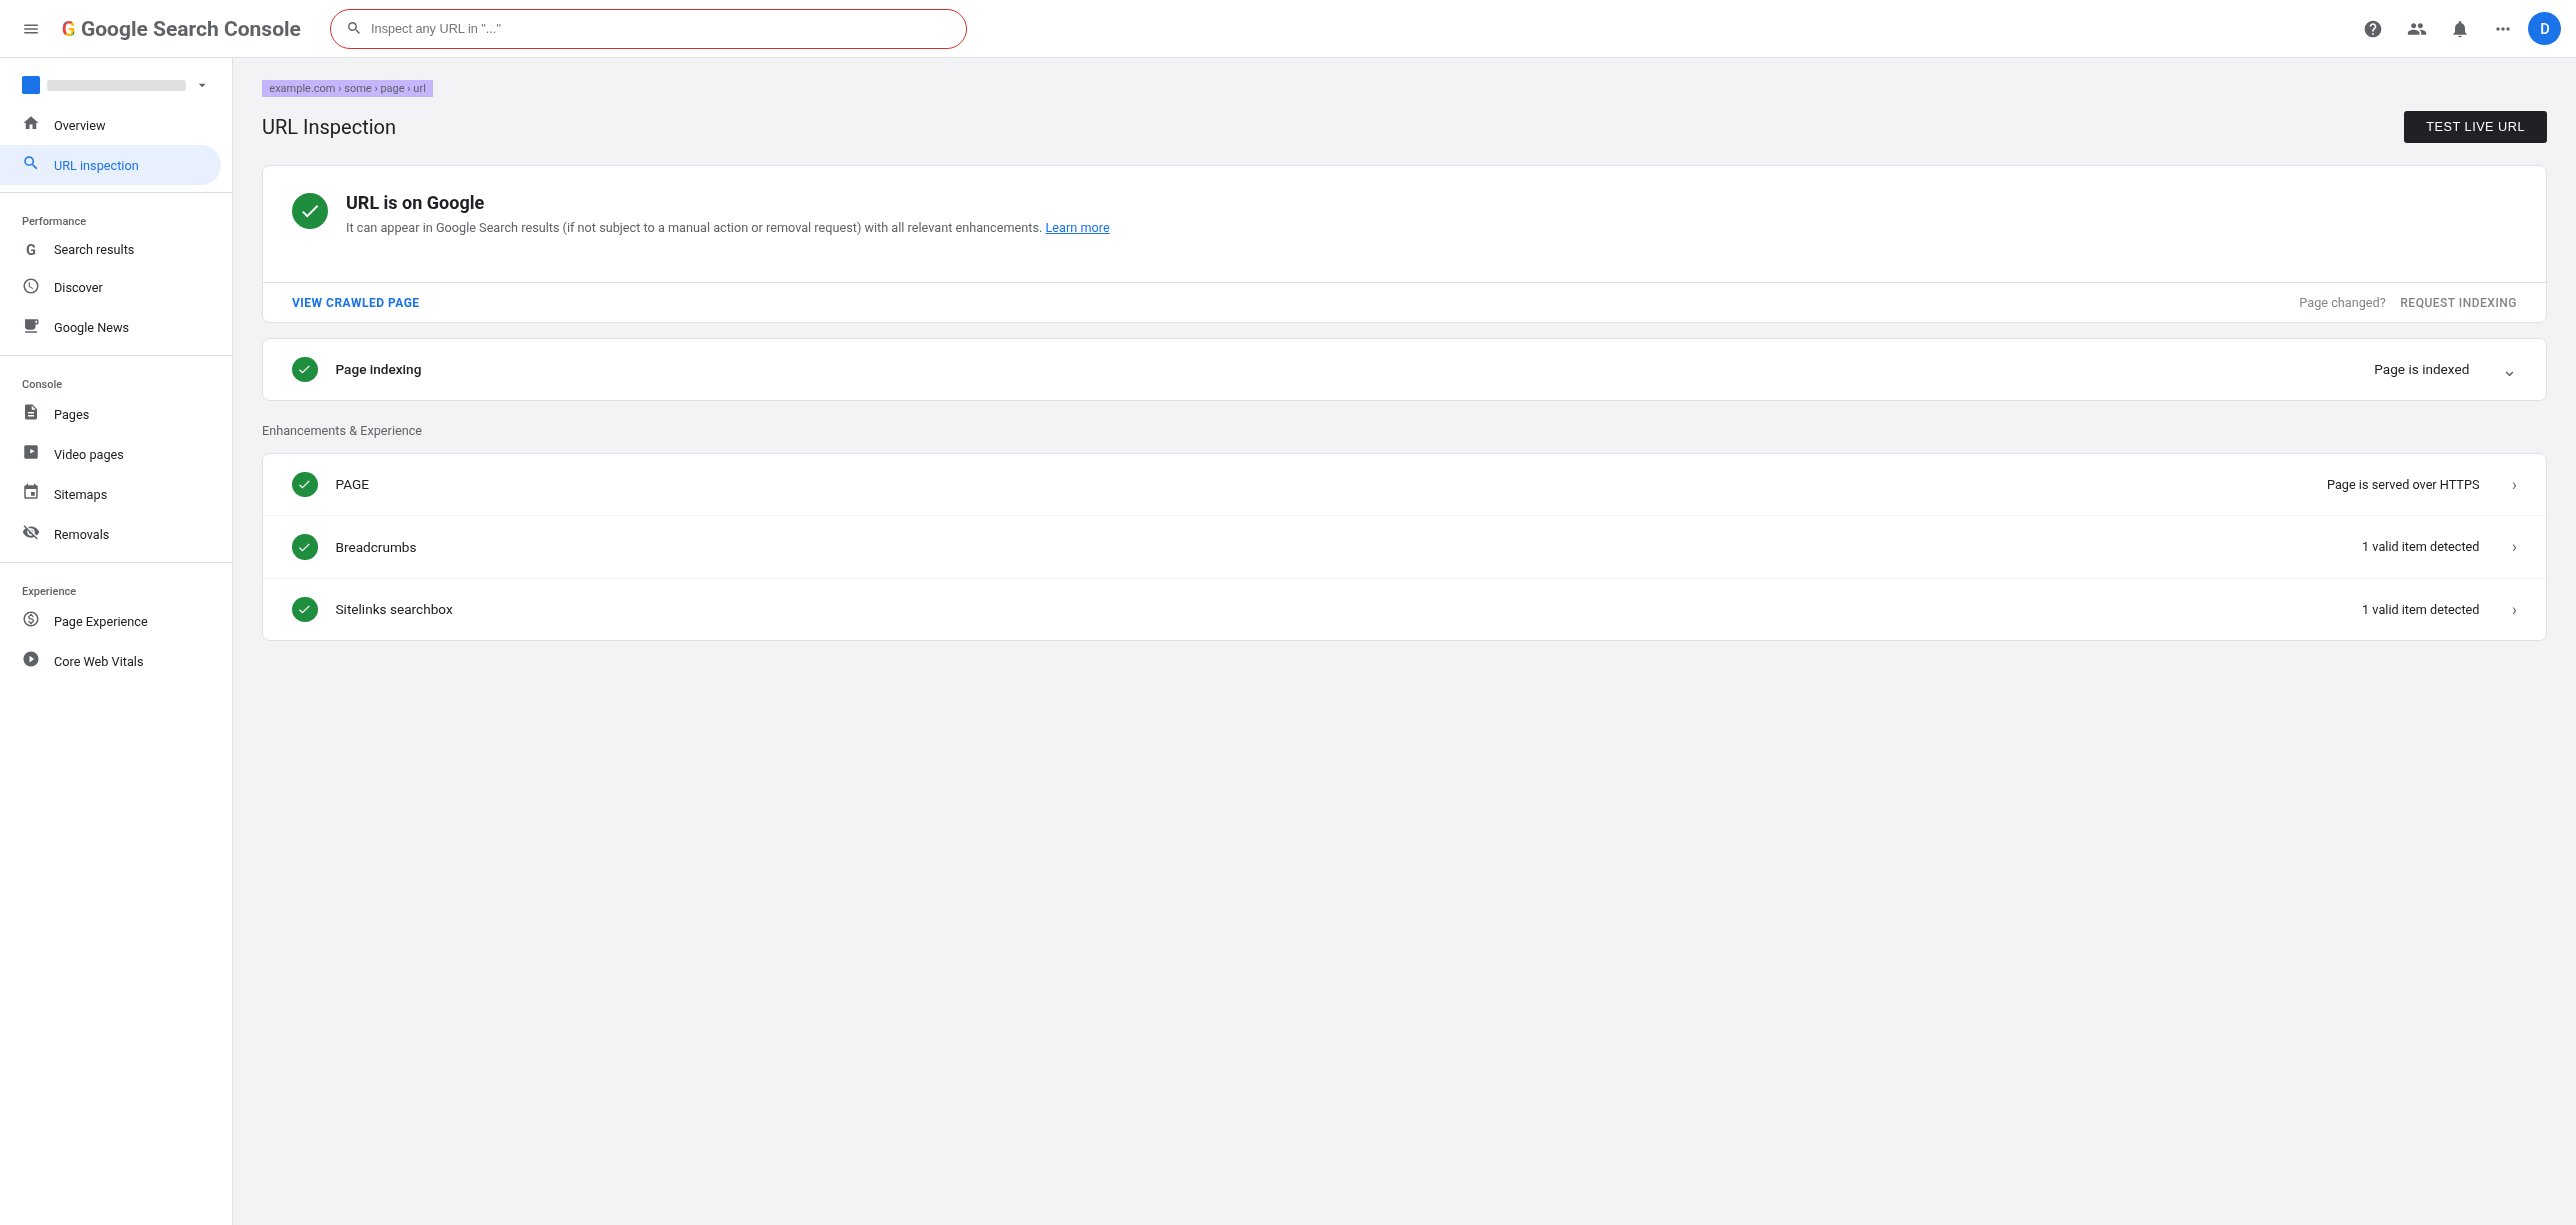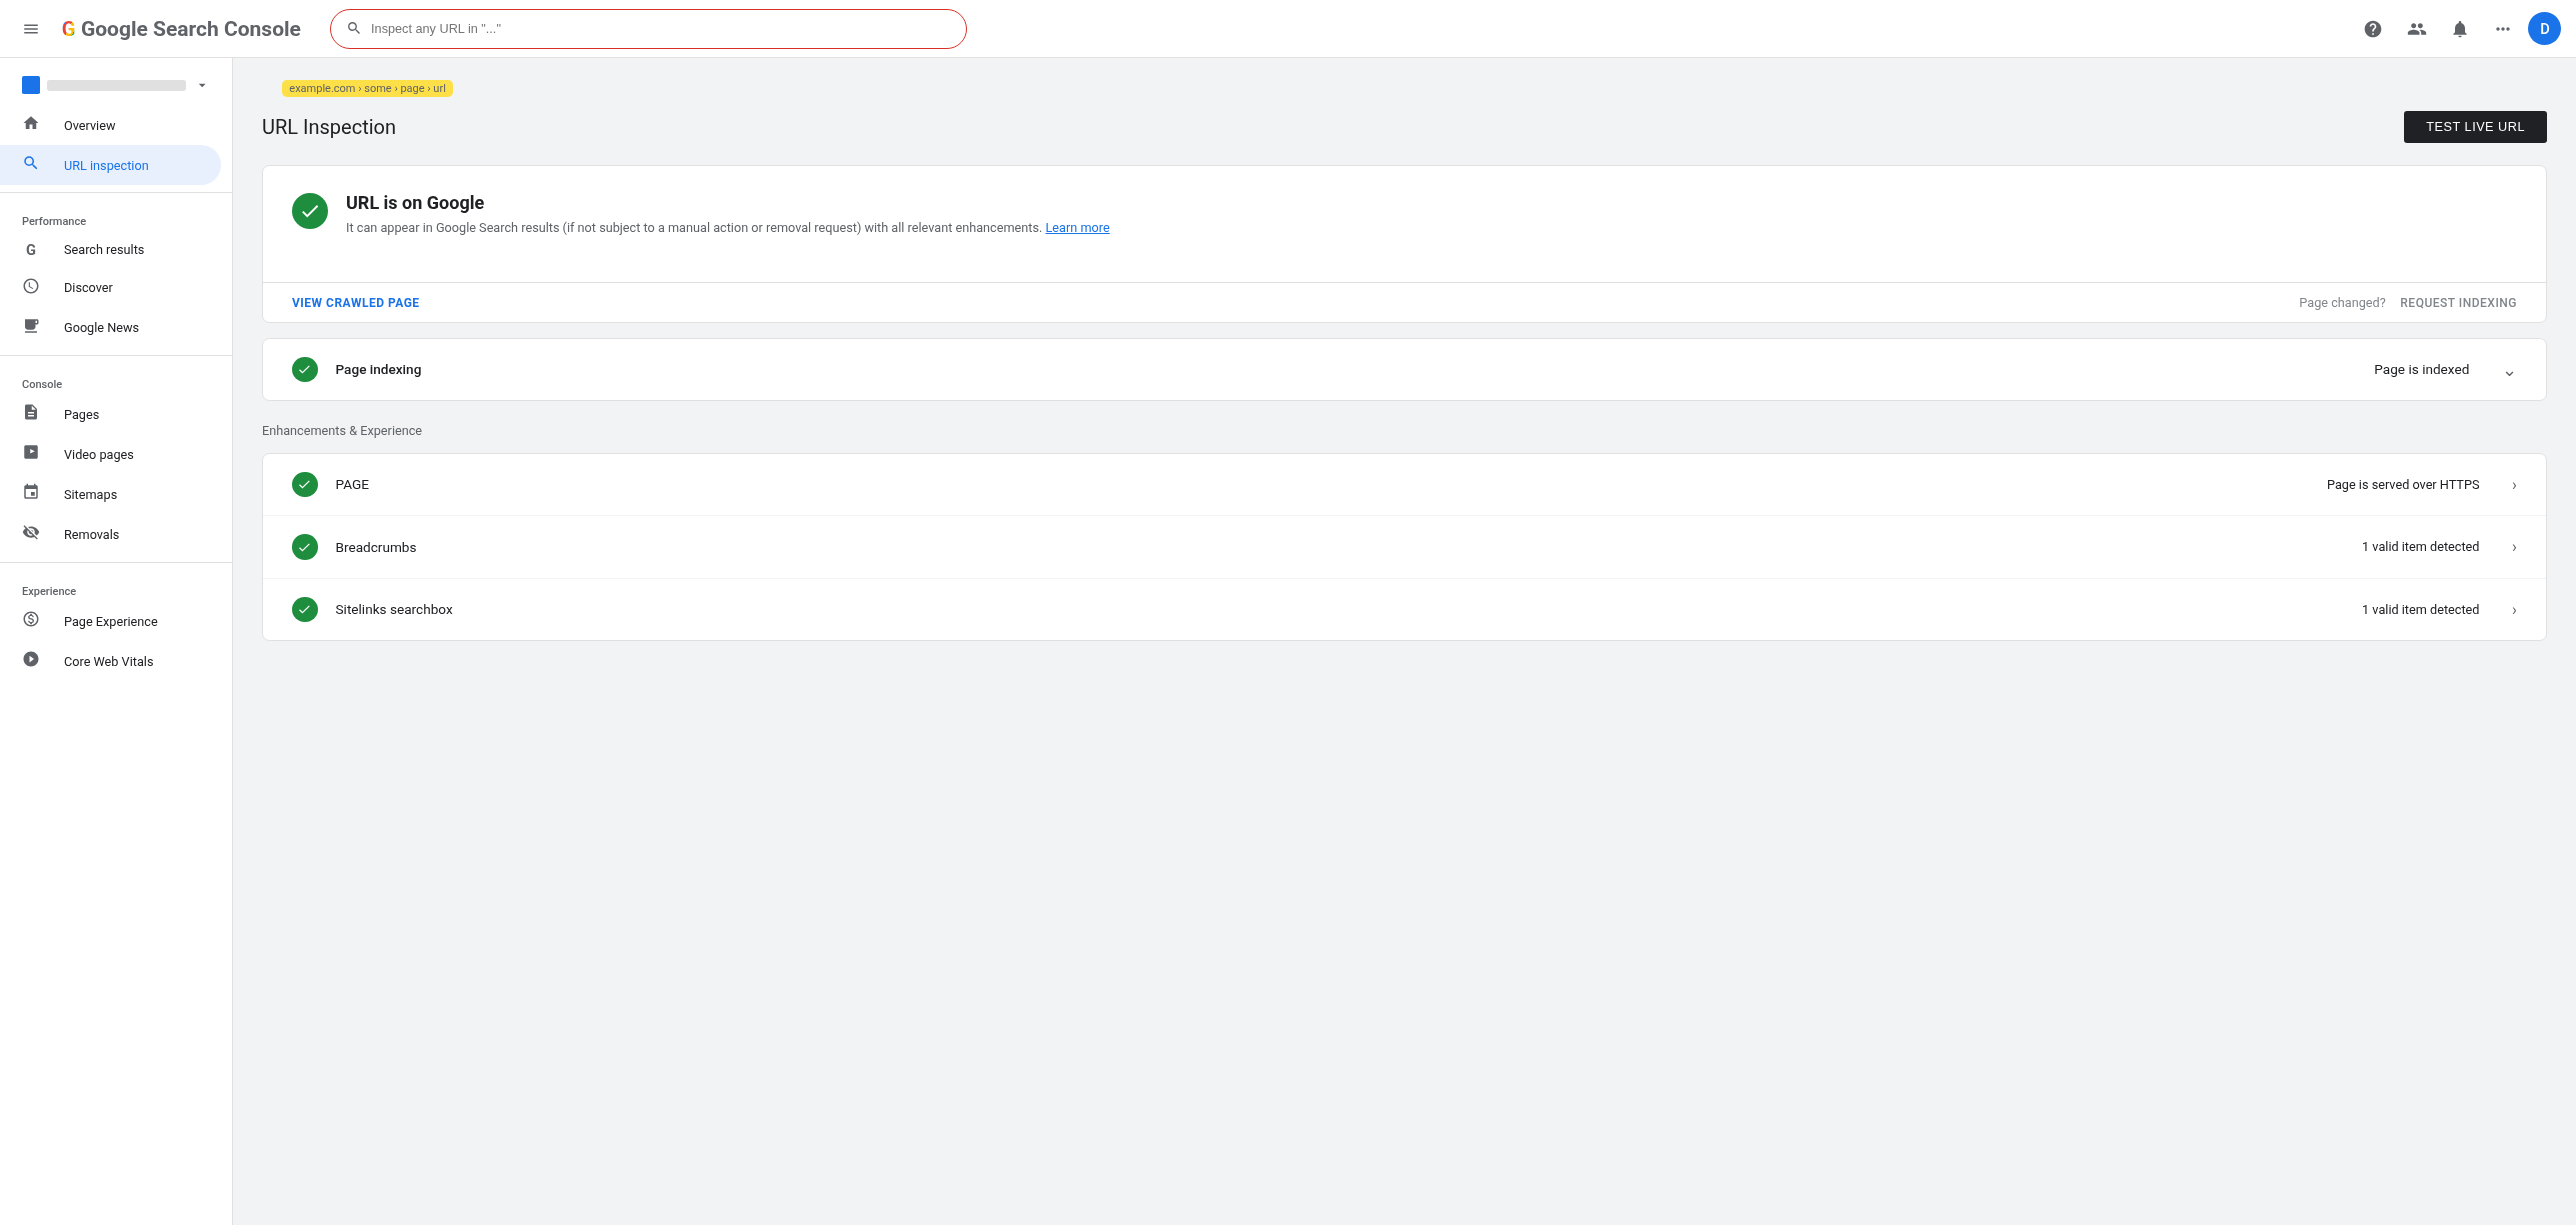--- a/index.html
+++ b/index.html
@@ -140,21 +140,21 @@
       flex: 1;
       white-space: nowrap;
       overflow: hidden;
       text-overflow: ellipsis;
     }
 
     .nav-item {
       display: flex;
       align-items: center;
       padding: 9px 22px;
-      gap: 24px;
+      gap: 14px;
       cursor: pointer;
       border-radius: 0 22px 22px 0;
       margin-right: 11px;
       color: #202124;
       font-size: 12.7px;
     }
     .nav-item.active { background: #e8f0fe; color: #1a73e8; }
     .nav-item .nav-icon { color: #5f6368; font-size: 16.4px; width: 18px; text-align: center; }
     .nav-item.active .nav-icon { color: #1a73e8; }
 
@@ -179,21 +179,21 @@
     }
 
     .breadcrumb-bar {
       font-size: 11px;
       color: #5f6368;
       margin-bottom: 14.6px;
       display: flex;
       align-items: center;
       gap: 3.6px;
     }
-    .breadcrumb-bar span { background: #fde047; border-radius: 5px; padding: 1.8px 7.3px; display: inline-block; margin-left: 20px; }
+    .breadcrumb-bar span { background: #c4b5fd; border-radius: 0; padding: 1.8px 7.3px; display: inline-block; }
 
     .page-header {
       display: flex;
       align-items: center;
       justify-content: space-between;
       margin-bottom: 22px;
     }
     .page-title {
       font-size: 20px;
       font-weight: 400;

